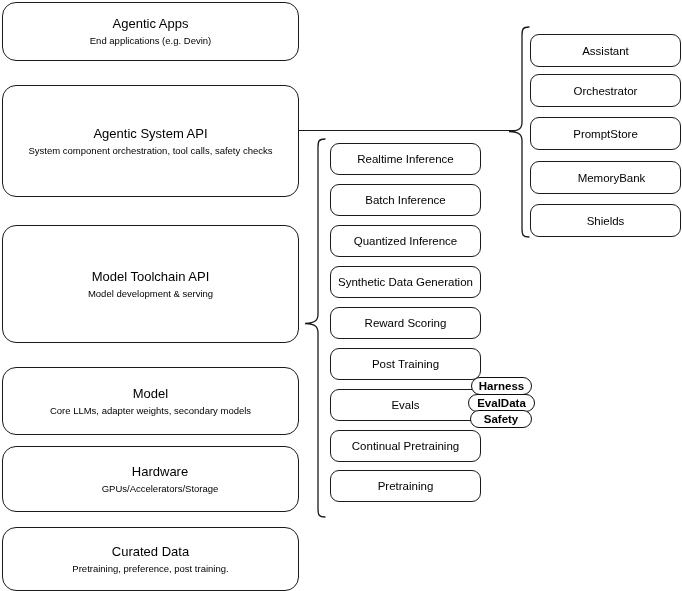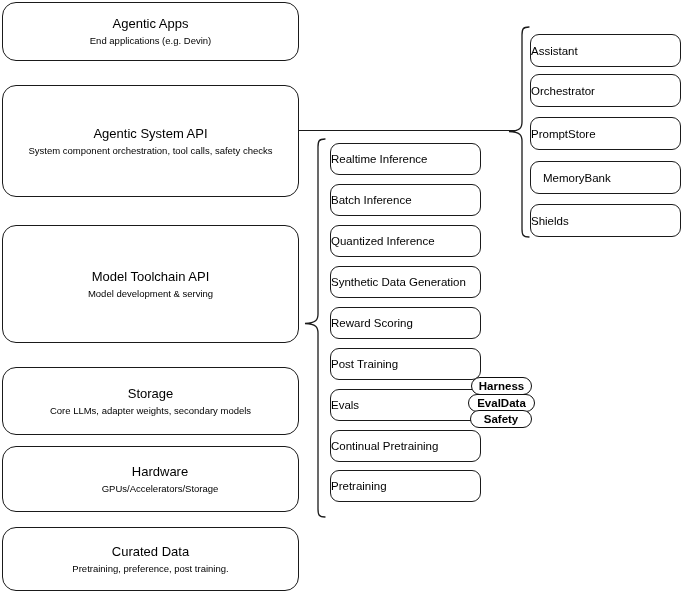--- a/index.html
+++ b/index.html
@@ -48,20 +48,21 @@
 
   
   .pill-box {
     position: absolute;
     box-sizing: border-box;
     border: 1px solid #1a1a1a;
     border-radius: 9px;
     background: #ffffff;
     display: flex;
     align-items: center;
+    justify-content: center;
     font-size: 11.5px;
     line-height: 14px;
     color: #000000;
     white-space: nowrap;
   }
 
   
   .badge {
     position: absolute;
     box-sizing: border-box;
@@ -105,21 +106,21 @@
     <div class="layer-title">Agentic System API</div>
     <div class="layer-sub">System component orchestration, tool calls, safety checks</div>
   </div>
 
   <div class="layer-box" style="left:2px; top:225px; width:297px; height:118px;">
     <div class="layer-title">Model Toolchain API</div>
     <div class="layer-sub">Model development &amp; serving</div>
   </div>
 
   <div class="layer-box" style="left:2px; top:367px; width:297px; height:68px;">
-    <div class="layer-title">Storage</div>
+    <div class="layer-title">Model</div>
     <div class="layer-sub">Core LLMs, adapter weights, secondary models</div>
   </div>
 
   <div class="layer-box" style="left:2px; top:446px; width:297px; height:66px;padding-left:19px;">
     <div class="layer-title">Hardware</div>
     <div class="layer-sub">GPUs/Accelerators/Storage</div>
   </div>
 
   <div class="layer-box" style="left:2px; top:527px; width:297px; height:64px;">
     <div class="layer-title">Curated Data</div>

